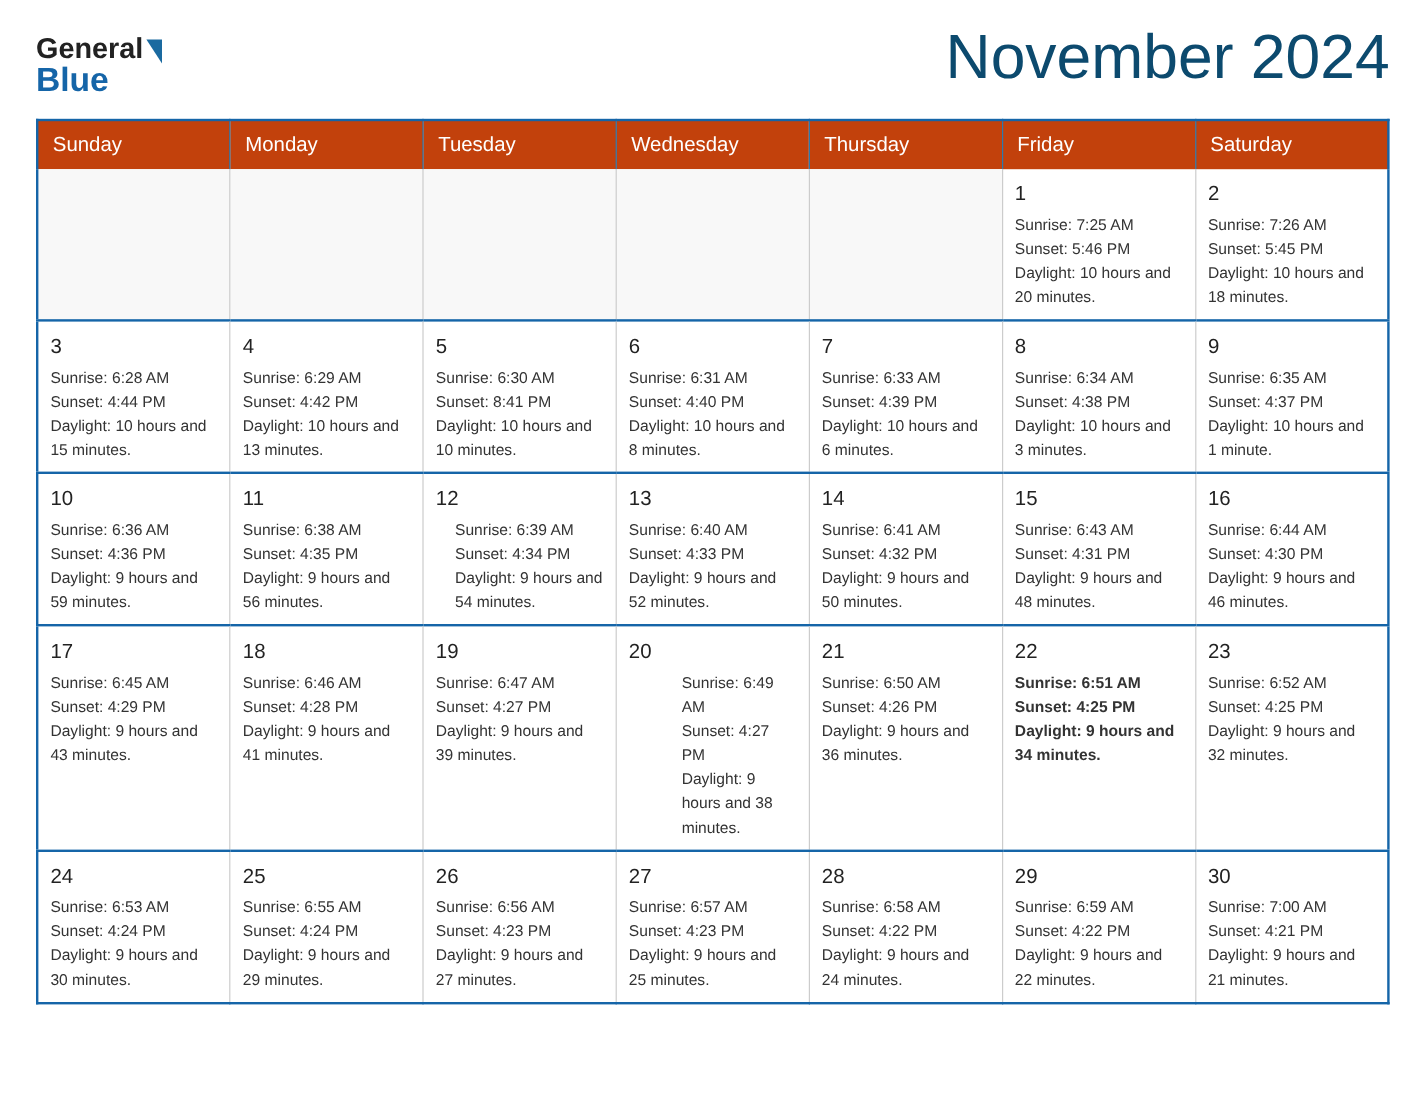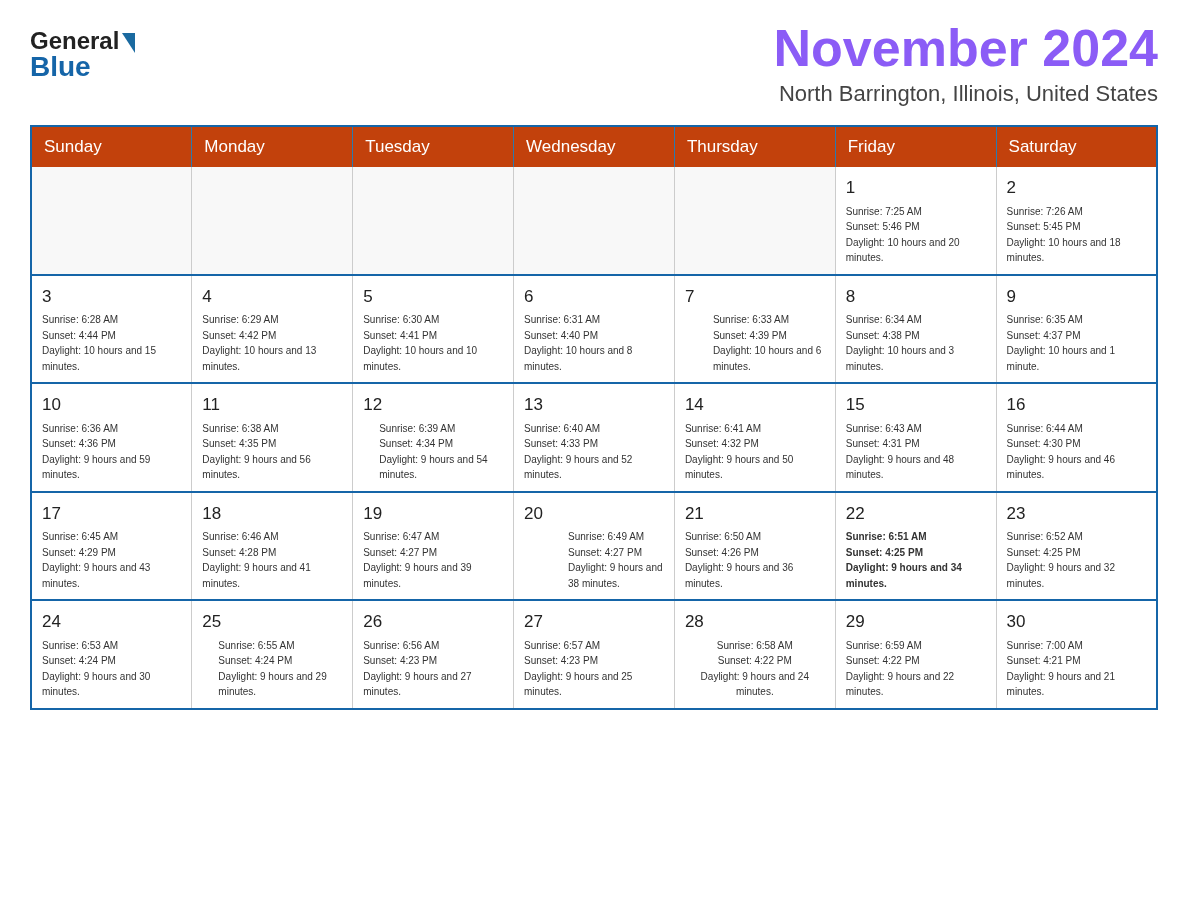--- a/index.html
+++ b/index.html
@@ -36,22 +36,22 @@
     }
     .logo-line {
       display: flex;
       align-items: center;
     }
     .title-area {
       text-align: right;
     }
     .month-title {
       font-size: 52px;
-      font-weight: bold;
-      color: #8b5cf6;
+      font-weight: normal;
+      color: #0c4a6e;
       line-height: 1.1;
     }
     .location-title {
       font-size: 22px;
       color: #444;
       margin-top: 4px;
     }
     .calendar-table {
       width: 100%;
       border-collapse: collapse;
@@ -87,21 +87,21 @@
       border-bottom: none;
     }
     .day-number {
       font-size: 17px;
       font-weight: normal;
       color: #222;
       display: block;
       margin-bottom: 3px;
     }
     .day-info {
-      font-size: 10px;
+      font-size: 13px;
       color: #333;
       line-height: 1.55;
     }
     .empty-cell {
       background: #f8f8f8;
     }
   </style>
 </head>
 <body>
 
@@ -110,21 +110,20 @@
     <div class="logo-line">
       <span class="logo-general">General</span>
       <span style="display:inline-block; width:0; height:0; border-left:13px solid transparent; border-bottom:0; border-top:20px solid #1a6aa0; margin-left:3px; vertical-align:top; margin-top:5px;"></span>
     </div>
     <div class="logo-line">
       <span class="logo-blue">Blue</span>
     </div>
   </div>
   <div class="title-area">
     <div class="month-title">November 2024</div>
-    <div class="location-title">North Barrington, Illinois, United States</div>
   </div>
 </div>
 
 <table class="calendar-table">
   <thead>
     <tr>
     <th>Sunday</th>
         <th>Monday</th>
         <th>Tuesday</th>
         <th>Wednesday</th>
@@ -162,32 +161,32 @@
         </td>
         <td>
           <span class="day-number">4</span>
           <div class="day-info" style="white-space: pre-line;">Sunrise: 6:29 AM
 Sunset: 4:42 PM
 Daylight: 10 hours and 13 minutes.</div>
         </td>
         <td>
           <span class="day-number">5</span>
           <div class="day-info" style="white-space: pre-line;">Sunrise: 6:30 AM
-Sunset: 4:41 PM
+Sunset: 8:41 PM
 Daylight: 10 hours and 10 minutes.</div>
         </td>
         <td>
           <span class="day-number">6</span>
           <div class="day-info" style="white-space: pre-line;">Sunrise: 6:31 AM
 Sunset: 4:40 PM
 Daylight: 10 hours and 8 minutes.</div>
         </td>
         <td>
           <span class="day-number">7</span>
-          <div class="day-info" style="white-space: pre-line; margin-left: 28px;">Sunrise: 6:33 AM
+          <div class="day-info" style="white-space: pre-line;">Sunrise: 6:33 AM
 Sunset: 4:39 PM
 Daylight: 10 hours and 6 minutes.</div>
         </td>
         <td>
           <span class="day-number">8</span>
           <div class="day-info" style="white-space: pre-line;">Sunrise: 6:34 AM
 Sunset: 4:38 PM
 Daylight: 10 hours and 3 minutes.</div>
         </td>
         <td>
@@ -287,39 +286,39 @@
       </tr>
       <tr>
         <td>
           <span class="day-number">24</span>
           <div class="day-info" style="white-space: pre-line;">Sunrise: 6:53 AM
 Sunset: 4:24 PM
 Daylight: 9 hours and 30 minutes.</div>
         </td>
         <td>
           <span class="day-number">25</span>
-          <div class="day-info" style="white-space: pre-line; margin-left: 16px;">Sunrise: 6:55 AM
+          <div class="day-info" style="white-space: pre-line;">Sunrise: 6:55 AM
 Sunset: 4:24 PM
 Daylight: 9 hours and 29 minutes.</div>
         </td>
         <td>
           <span class="day-number">26</span>
           <div class="day-info" style="white-space: pre-line;">Sunrise: 6:56 AM
 Sunset: 4:23 PM
 Daylight: 9 hours and 27 minutes.</div>
         </td>
         <td>
           <span class="day-number">27</span>
           <div class="day-info" style="white-space: pre-line;">Sunrise: 6:57 AM
 Sunset: 4:23 PM
 Daylight: 9 hours and 25 minutes.</div>
         </td>
         <td>
           <span class="day-number">28</span>
-          <div class="day-info" style="white-space: pre-line; text-align: center;">Sunrise: 6:58 AM
+          <div class="day-info" style="white-space: pre-line;">Sunrise: 6:58 AM
 Sunset: 4:22 PM
 Daylight: 9 hours and 24 minutes.</div>
         </td>
         <td>
           <span class="day-number">29</span>
           <div class="day-info" style="white-space: pre-line;">Sunrise: 6:59 AM
 Sunset: 4:22 PM
 Daylight: 9 hours and 22 minutes.</div>
         </td>
         <td>

